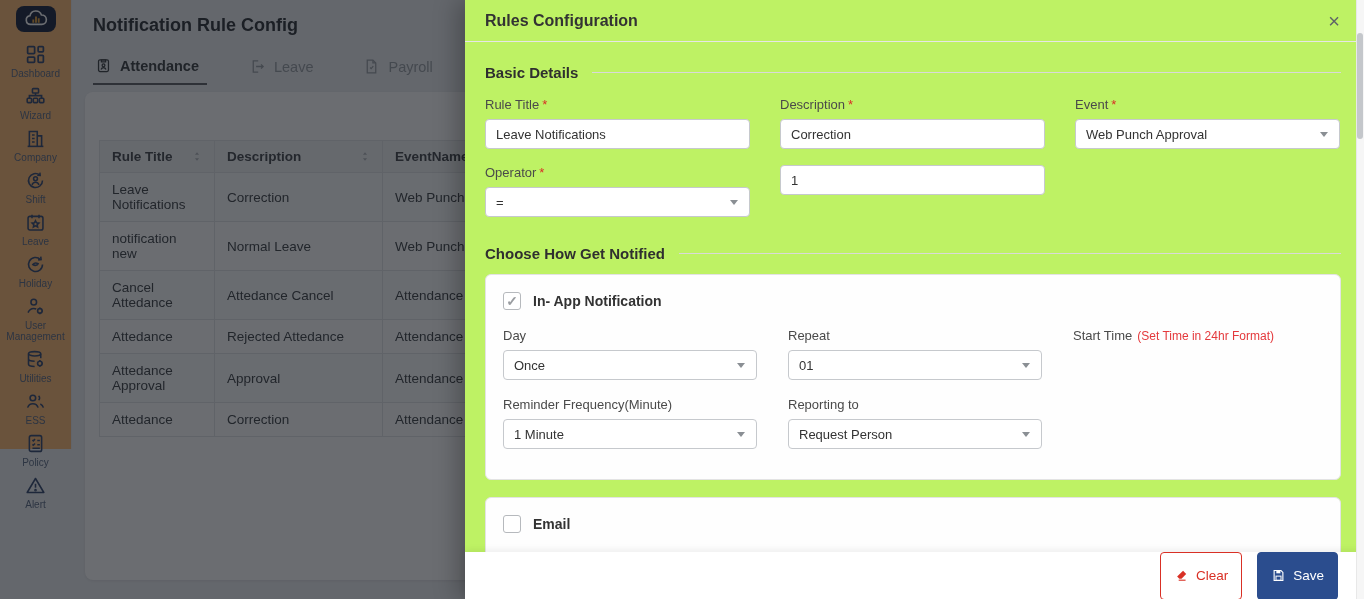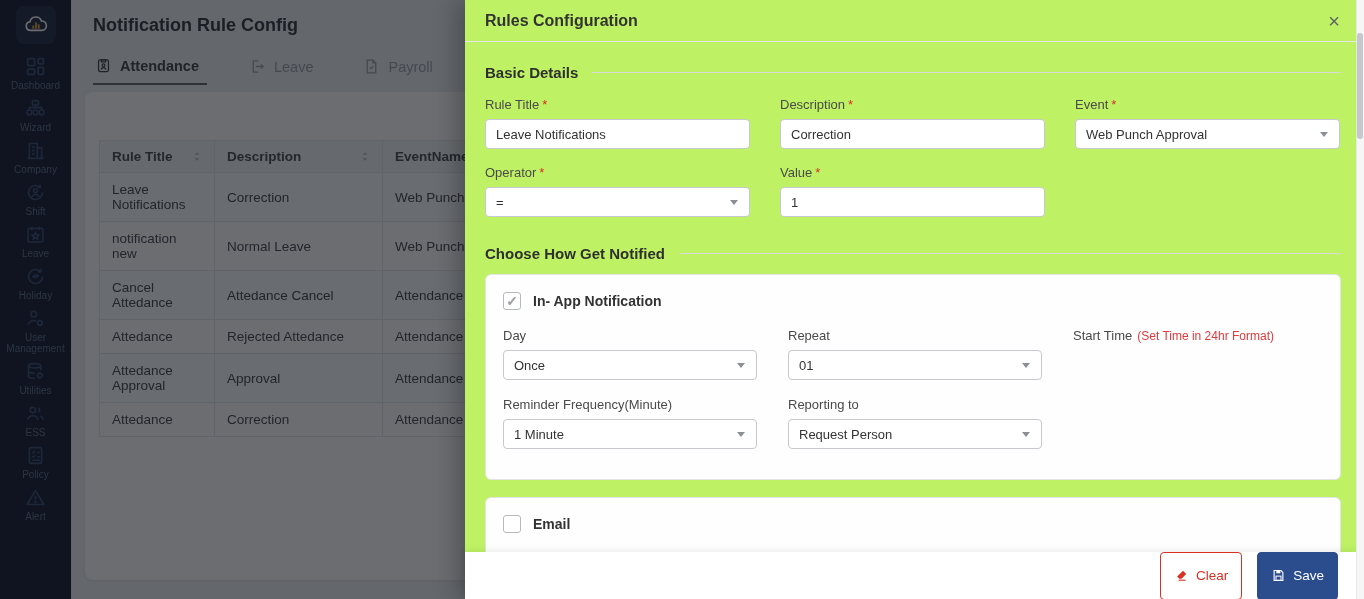--- a/index.html
+++ b/index.html
@@ -1,21 +1,21 @@
 <!DOCTYPE html>
 <html><head>
 <meta charset="utf-8">
 <style>
   * { margin:0; padding:0; box-sizing:border-box; }
   html,body { width:1364px; height:599px; }
   body { font-family:"Liberation Sans", sans-serif; background:#edeff2; overflow:hidden; }
   .screen { position:relative; width:1364px; height:599px; overflow:hidden; background:#edeff2; }
 
   
-  .sidebar { position:absolute; left:0; top:0; width:72px; height:599px; background:#0f172a;
+  .sidebar { position:absolute; left:0; top:0; width:72px; height:449px; background:#fdba74;
              border-right:1px solid #e6e8eb; display:flex; flex-direction:column; align-items:center; z-index:10; }
   .logo-tile { width:40px; height:38px; background:#1b2740; border-radius:8px; margin-top:6px; margin-bottom:12px;
                display:flex; align-items:center; justify-content:center; }
   .logo-tile svg { width:26px; height:26px; }
   .side-item { display:flex; flex-direction:column; align-items:center; width:72px; margin-bottom:7px; cursor:pointer; }
   .side-item svg { width:21px; height:21px; color:#34486e; }
   .side-label { font-size:10px; color:#5b6b84; margin-top:3px; text-align:center; line-height:11px; max-width:70px; }
 
   
   .main { position:absolute; left:72px; top:0; right:0; bottom:0; background:#edeff2; }
@@ -375,23 +375,20 @@
         <div>
           <div class="f-label">
             <span>Operator</span><span class="star">*</span>
           </div>
           <div class="sel">
             <span>=</span>
             <span class="caret"></span>
           </div>
         </div>
         <div>
-          <div class="f-label">
-            <span>Value</span><span class="star">*</span>
-          </div>
           <input class="inp" value="1" style="">
         </div>
         <div></div>
       </div>
 
       <div class="sec-head sh2">
         <span class="txt">Choose How Get Notified</span>
         <span class="line"></span>
       </div>
 

